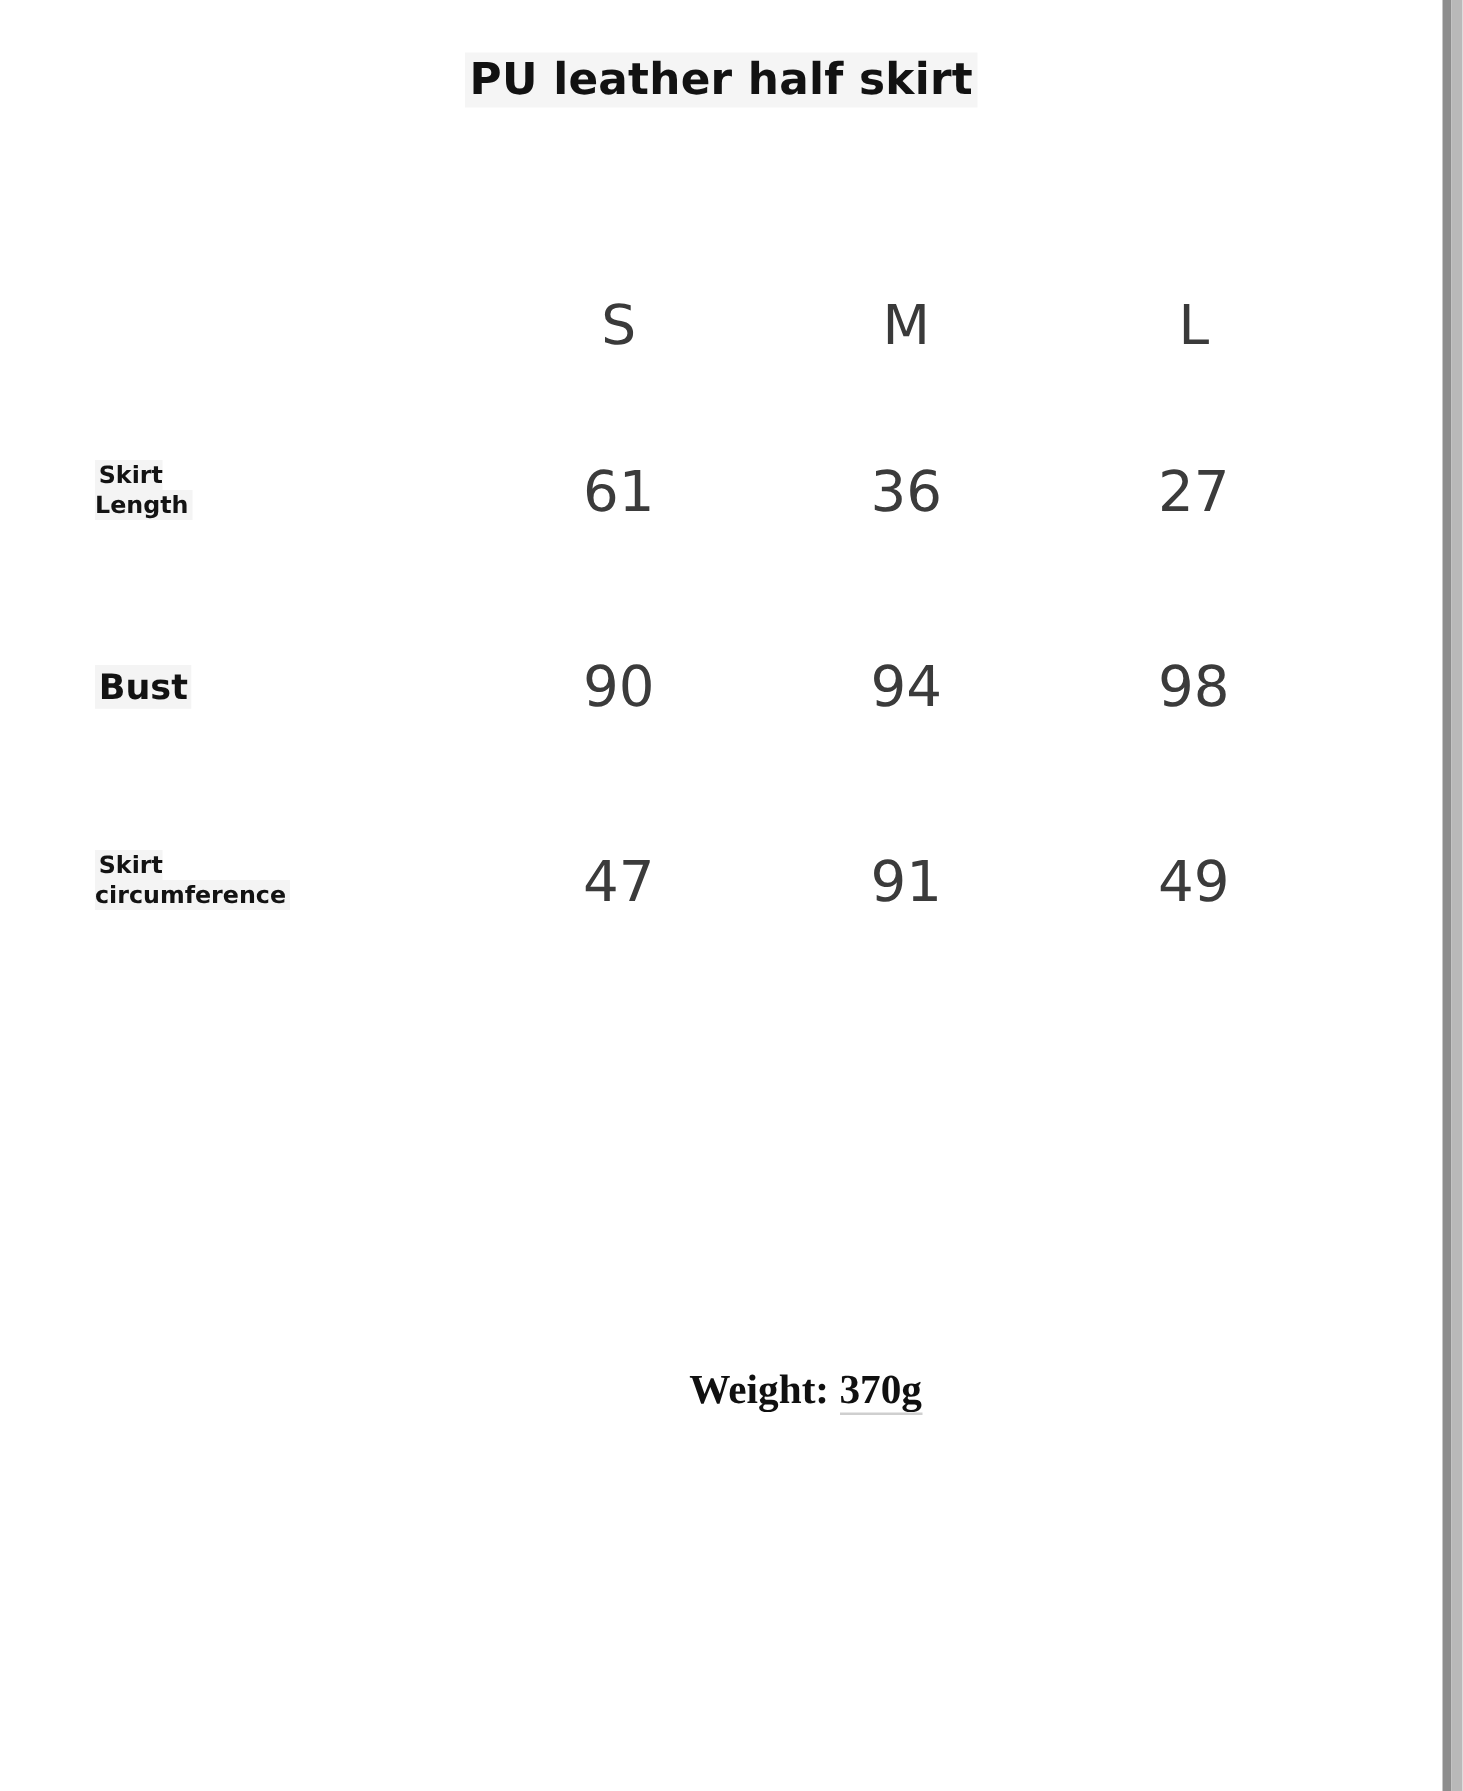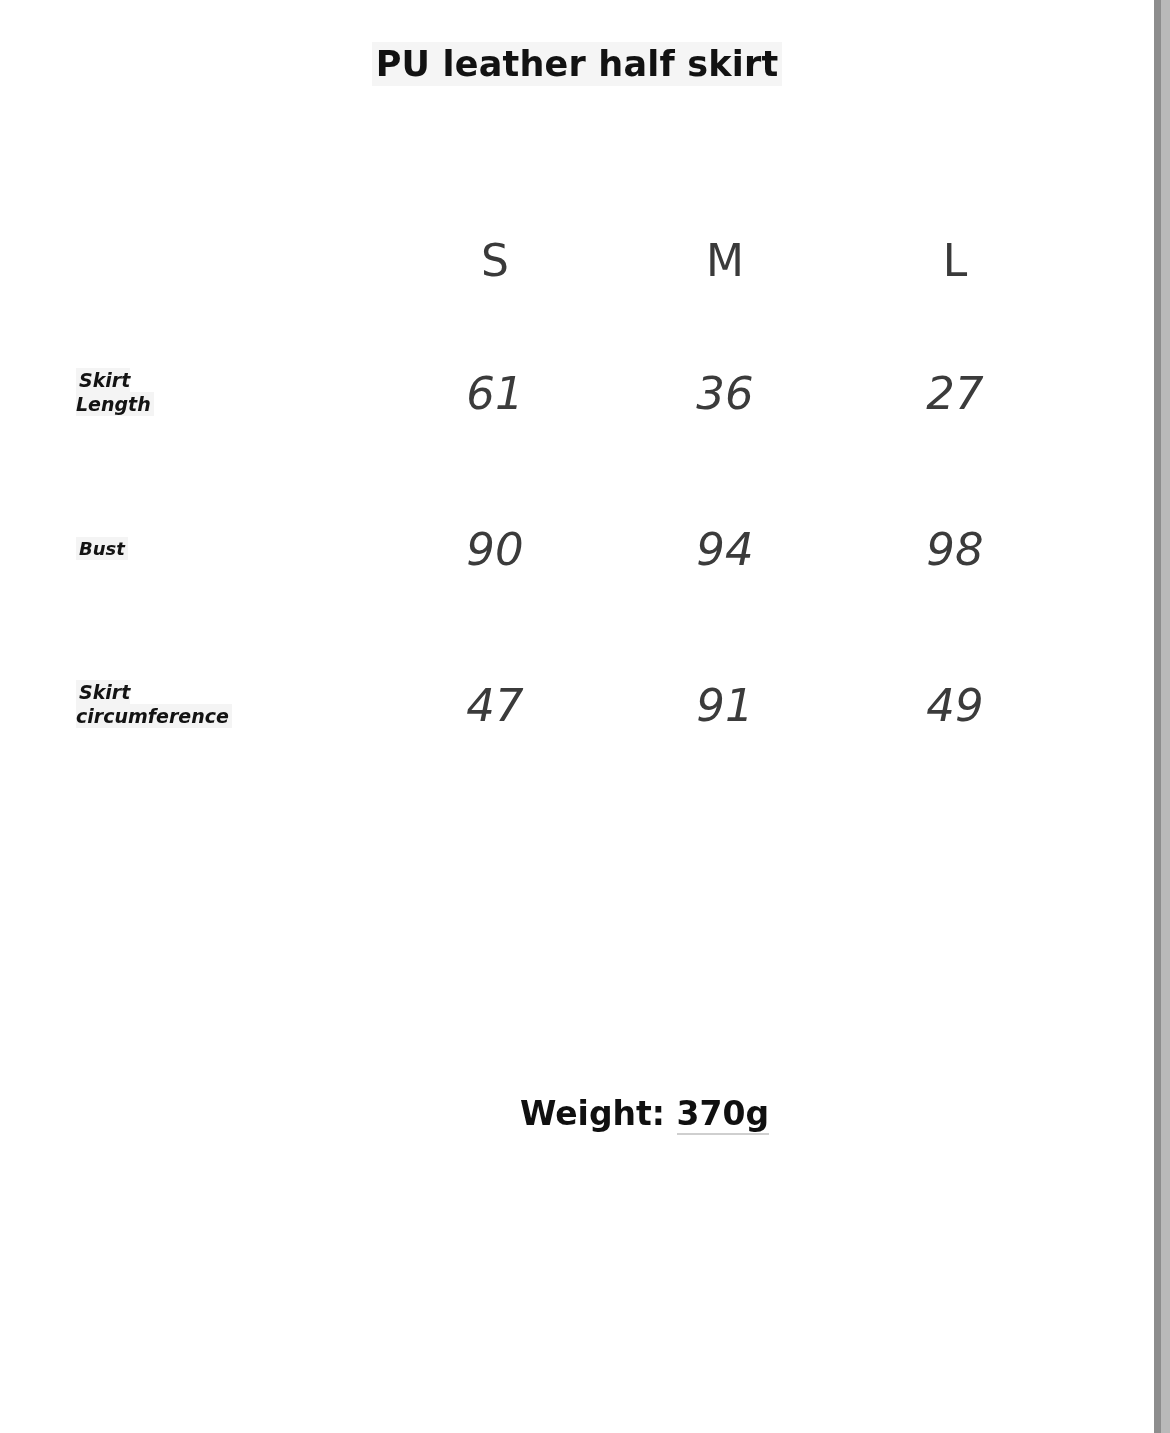--- a/index.html
+++ b/index.html
@@ -81,53 +81,53 @@
   }
   .hdr-row th.label-col { text-align: left; }
 
   .data-row td {
     height: 156px;
     vertical-align: middle;
     text-align: center;
     font-size: 45px;
     color: #3b3b3b;
     font-weight: 400;
-    font-style: italic;
   }
   .data-row td.row-label {
     text-align: left;
     font-size: 19px;
     font-weight: bold;
     color: #131313;
     line-height: 1.25;
     padding-left: 16px;
   }
   .row-label .hl {
     background: #f4f4f4;
     padding: 1px 3px;
   }
   .data-row td.row-label.big .hl {
-    font-size: 18px;
+    font-size: 28px;
   }
 
   
   .c-s  { padding-right: 0px; }
   .c-m  { padding-right: 0px; }
   .c-l  { padding-right: 0px; }
 
   .weight-line {
     position: absolute;
     left: 0;
     right: 0;
     top: 1094px;
     text-align: center;
     font-size: 33px;
     font-weight: bold;
     color: #101010;
     padding-left: 135px;
+    font-family: Liberation Serif, serif;
   }
   .weight-line .value {
     border-bottom: 2px solid #cfcfcf;
   }
 </style>
 </head>
 <body>
 
 <div class="sheet">
 

